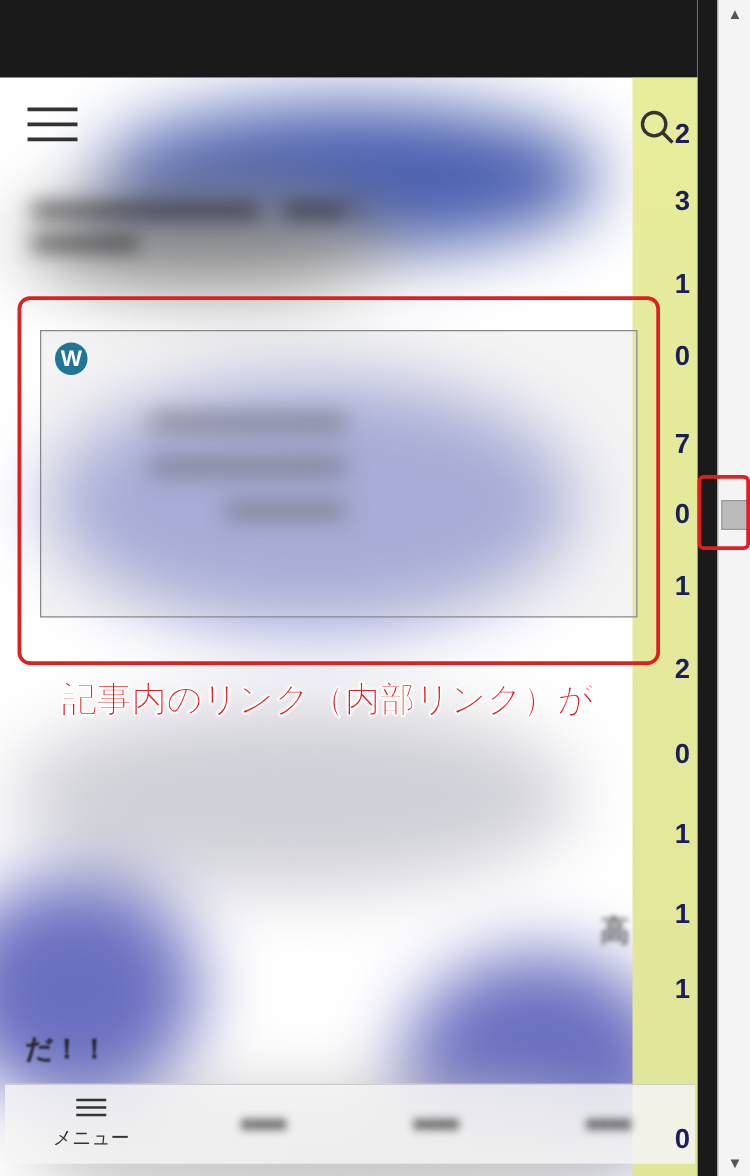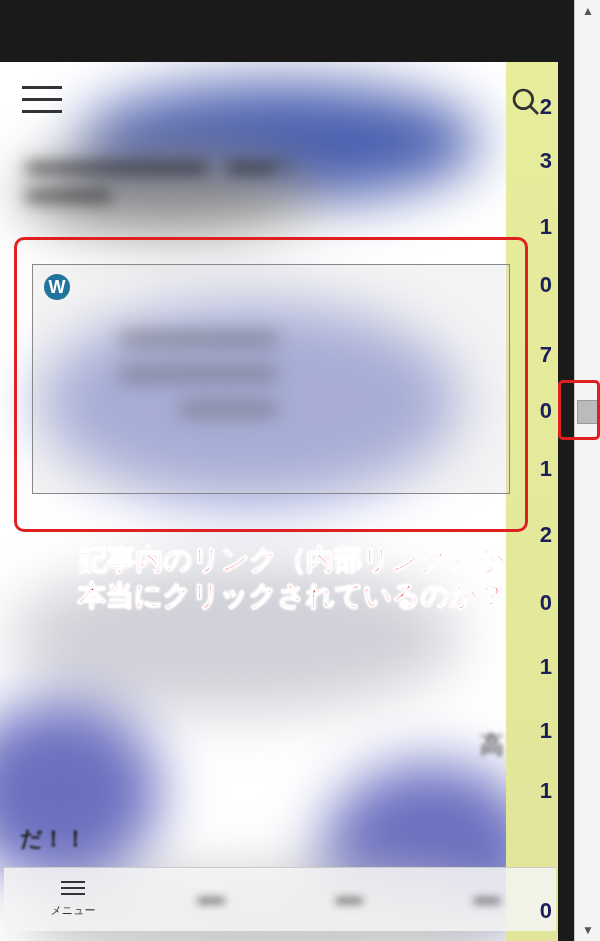--- a/index.html
+++ b/index.html
@@ -128,25 +128,25 @@
       align-items: center;
       justify-content: center;
       color: white;
       font-size: 18px;
       font-weight: bold;
     }
     
     .annotation {
       position: absolute;
       top: 480px;
-      left: 42px;
+      left: 12px;
       width: 500px;
       text-align: center;
       font-size: 28px;
-      font-weight: 700;
+      font-weight: 400;
       color: #e02020;
       -webkit-text-stroke: 1px #fff;
       text-shadow: 0 0 3px #fff, 0 0 3px #fff, 0 0 3px #fff, 0 0 3px #fff;
       z-index: 15;
       line-height: 1.3;
     }
     
     .bottom-bar {
       position: absolute;
       bottom: 10px;
@@ -155,21 +155,21 @@
       height: 64px;
       background: rgba(245,245,245,0.85);
       border-top: 1px solid #ccc;
       display: flex;
       align-items: center;
       z-index: 12;
     }
     .bottom-item {
       flex: 1;
       text-align: center;
-      font-size: 11px;
+      font-size: 15px;
       color: #333;
       filter: blur(0px);
     }
     .bottom-item.blur { filter: blur(4px); }
     .menu-icon { display: flex; flex-direction: column; align-items: center; gap: 4px; }
     .menu-lines span {
       display: block;
       width: 24px;
       height: 2px;
       background: #333;
@@ -286,21 +286,20 @@
         </svg>
       </div>
     </div>
 
     <div class="red-box-outer"></div>
     <div class="red-box-inner"></div>
     <div class="wp-icon">W</div>
 
     <div class="annotation">
       <span>記事内のリンク（内部リンク）が</span><br>
-      <span>本当にクリックされているのか？</span>
     </div>
 
     <div class="dark-end">だ！！</div>
 
     <div id="counts-container">
         <div class="count" style="top: 32px;">2</div>
         <div class="count" style="top: 86px;">3</div>
         <div class="count" style="top: 152px;">1</div>
         <div class="count" style="top: 210px;">0</div>
         <div class="count" style="top: 280px;">7</div>

